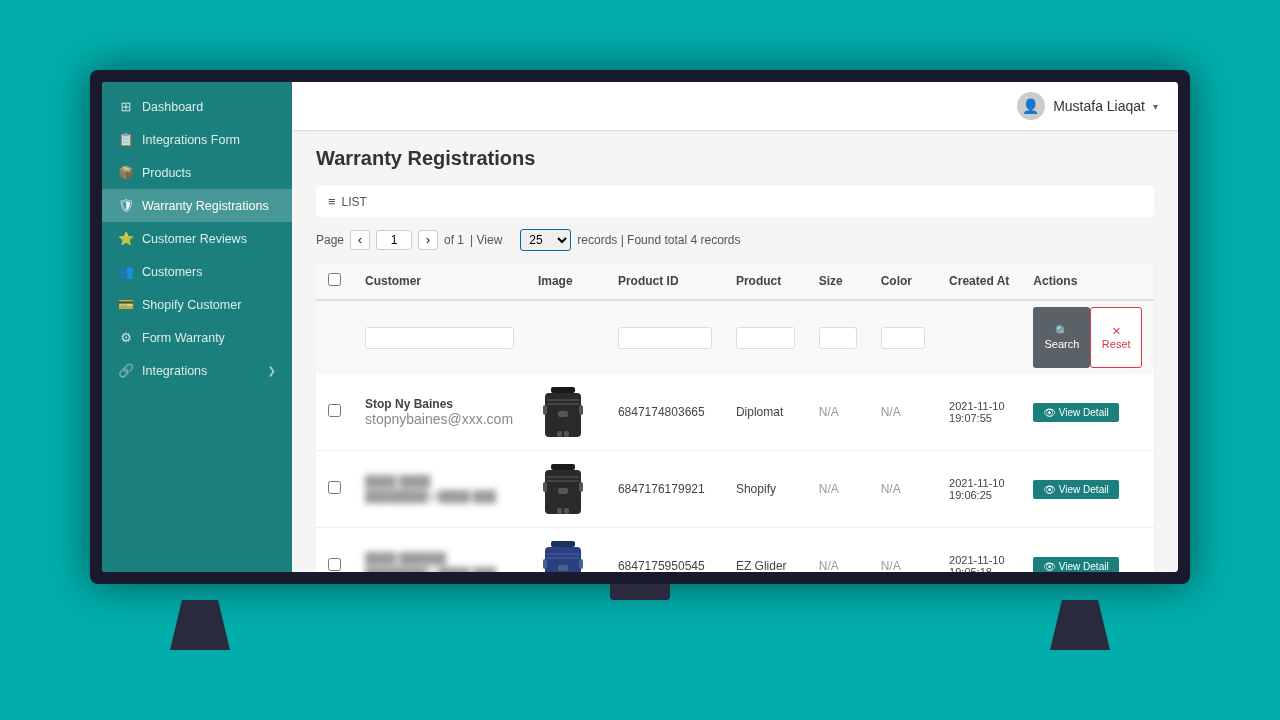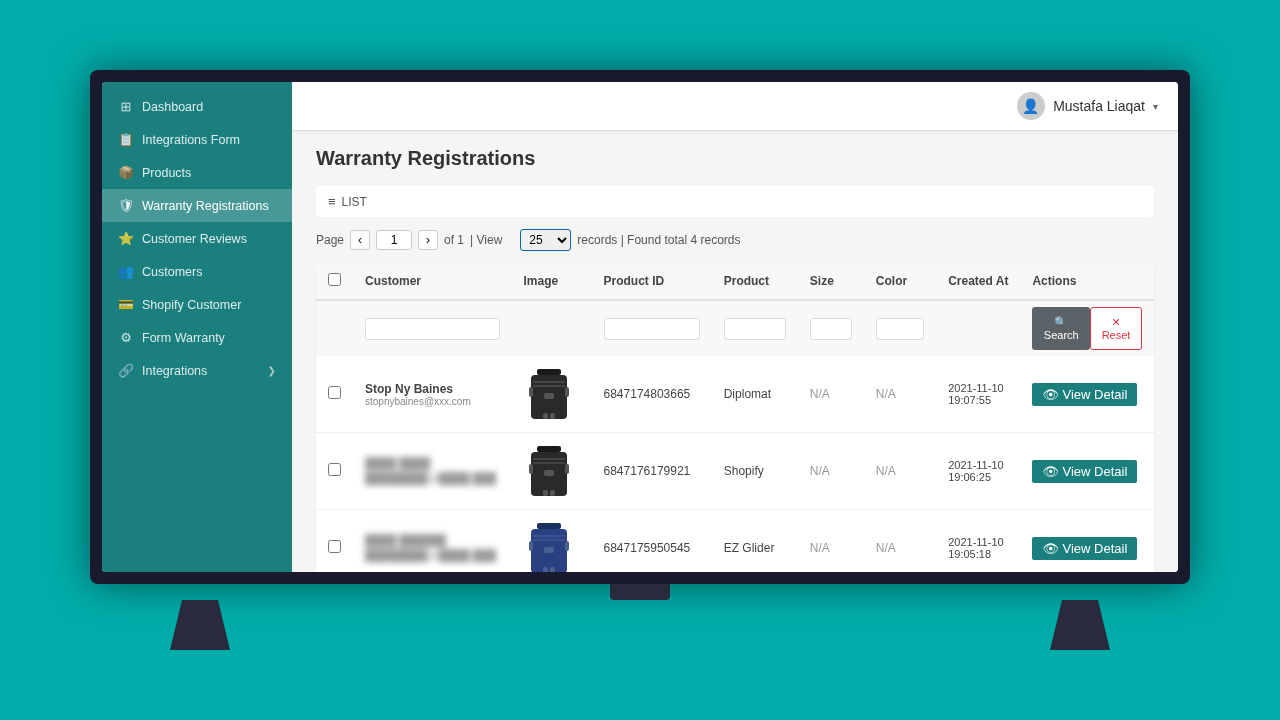--- a/index.html
+++ b/index.html
@@ -259,21 +259,21 @@
       display: flex;
       align-items: center;
       justify-content: center;
     }
     .view-detail-btn {
       background: #1a7f7d;
       color: white;
       border: none;
       border-radius: 2px;
       padding: 4px 10px;
-      font-size: 13px;
+      font-size: 10px;
       cursor: pointer;
       white-space: nowrap;
       display: inline-flex;
       align-items: center;
       gap: 4px;
     }
     .search-btn {
       background: #5a6268;
       color: white;
       border: none;
@@ -283,21 +283,21 @@
       cursor: pointer;
       display: inline-flex;
       align-items: center;
       gap: 4px;
     }
     .reset-btn {
       background: white;
       color: #dc3545;
       border: 1px solid #dc3545;
       border-radius: 3px;
-      padding: 8px 10px;
+      padding: 17px 10px;
       font-size: 11px;
       cursor: pointer;
       display: inline-flex;
       align-items: center;
       gap: 4px;
     }
     .action-group {
       display: flex;
     }
     .customer-blurred {
@@ -440,21 +440,21 @@
                   </tr>
                 </thead>
                 <tbody>
 
                   <tr>
                     <td>
                       <input type="checkbox" style="">
                     </td>
                     <td>
                       <div style="font-weight:600;font-size:12px;">Stop Ny Baines</div>
-                      <div style="font-size:10px;color:#888;">stopnybaines@xxx.com</div>
+                      <div style="font-size:14px;color:#888;">stopnybaines@xxx.com</div>
                     </td>
                     <td>
                       <div class="product-img">
                         <svg width="44" height="58" viewBox="0 0 44 58" fill="none">
                           <rect x="10" y="4" width="24" height="6" rx="2" fill="#1a1a1a"></rect>
                           <rect x="4" y="10" width="36" height="44" rx="4" fill="#2a2a2a"></rect>
                           <rect x="6" y="16" width="32" height="2" fill="#444"></rect>
                           <rect x="6" y="20" width="32" height="2" fill="#444"></rect>
                           <rect x="2" y="22" width="4" height="10" rx="2" fill="#555"></rect>
                           <rect x="38" y="22" width="4" height="10" rx="2" fill="#555"></rect>

